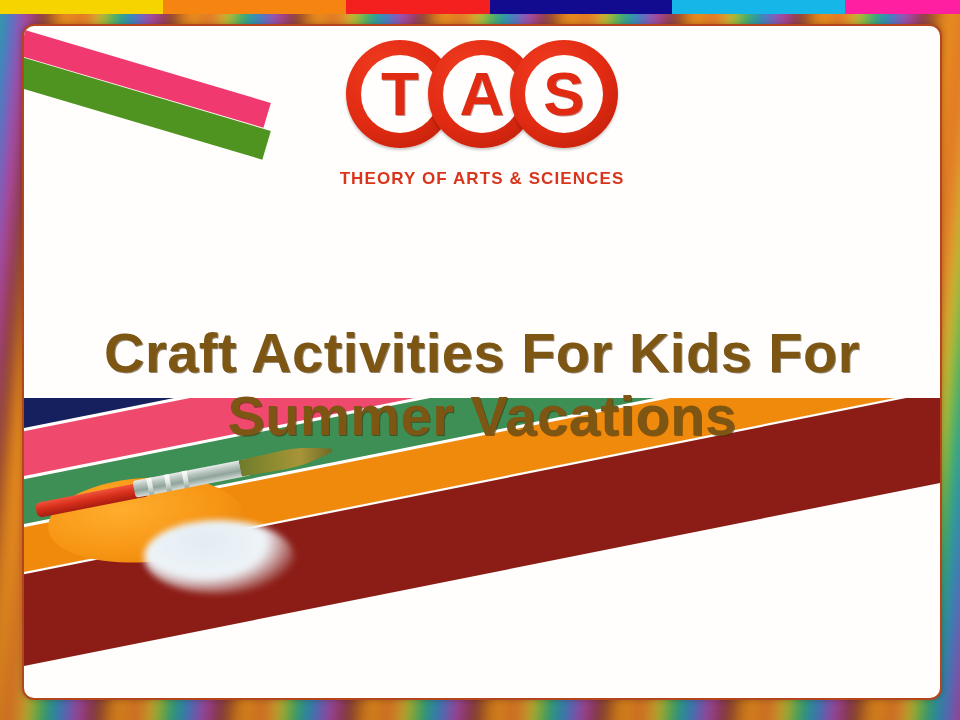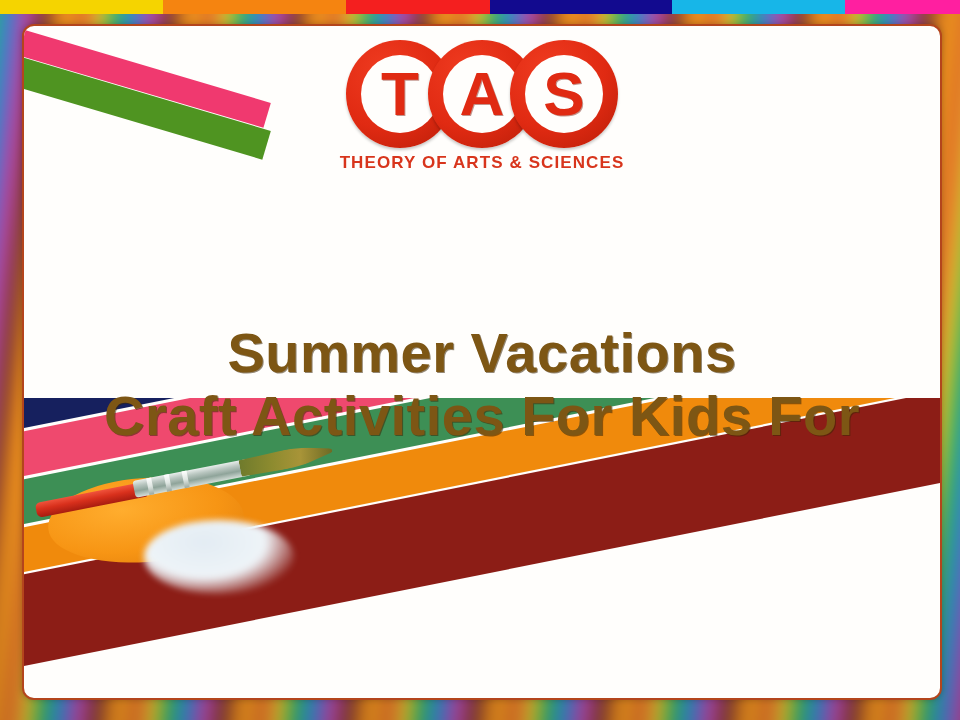--- a/index.html
+++ b/index.html
@@ -201,21 +201,21 @@
     font-weight: bold;
     font-size: 62px;
     line-height: 1;
     color: #e02a12;
     text-shadow: 1px 1px 0 rgba(120,20,5,0.45);
   }
   #logo-ring-t { left: 0px; }
   #logo-ring-a { left: 82px; }
   #logo-ring-s { left: 164px; }
   #logo-tagline {
-    margin-top: 3px;
+    margin-top: 19px;
     font-family: "Liberation Sans", sans-serif;
     font-weight: bold;
     font-size: 17px;
     letter-spacing: 1.1px;
     color: #d8351c;
     white-space: nowrap;
   }
 
   
   #headline {
@@ -290,18 +290,18 @@
           <span class="logo-letter">A</span>
         </div>
         <div class="logo-ring" id="logo-ring-s">
           <span class="logo-letter">S</span>
         </div>
       </div>
       <div id="logo-tagline">THEORY OF ARTS &amp; SCIENCES</div>
     </div>
 
     <div id="headline">
+      <div class="headline-line">Craft Activities For Kids For</div>
       <div class="headline-line">Summer Vacations</div>
-      <div class="headline-line">Craft Activities For Kids For</div>
     </div>
 
   </div>
 </div>
 
 </body></html>

